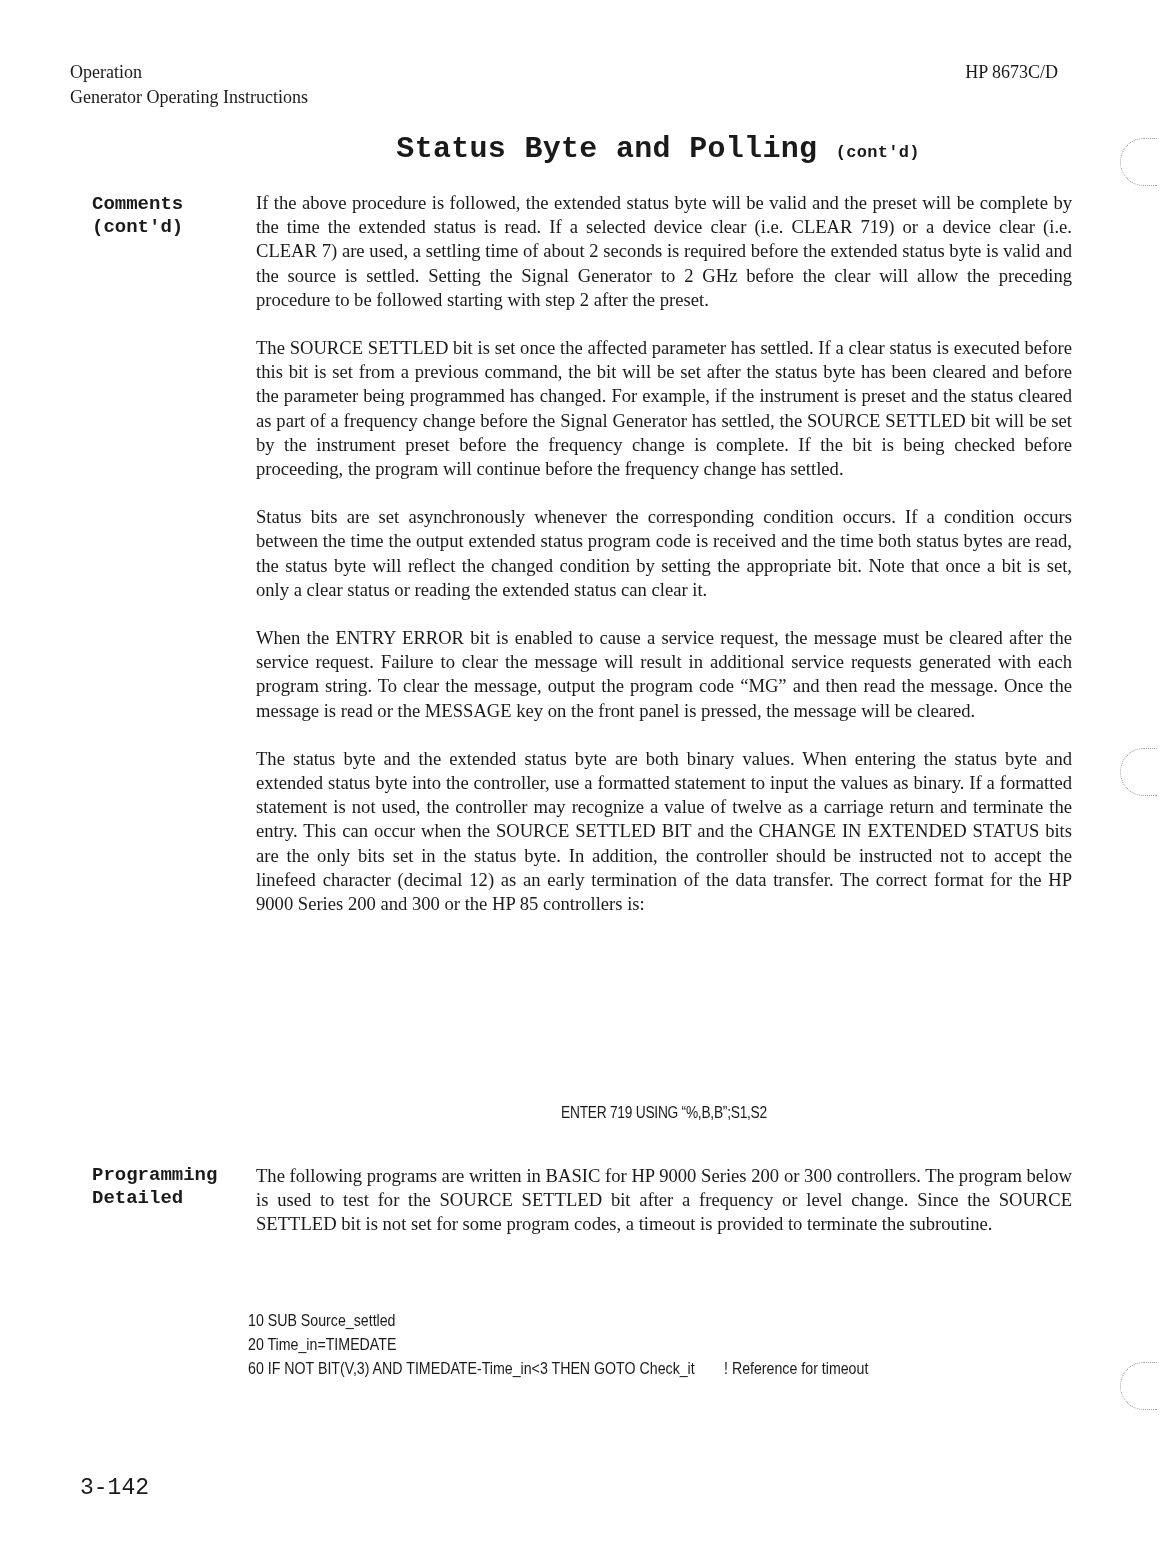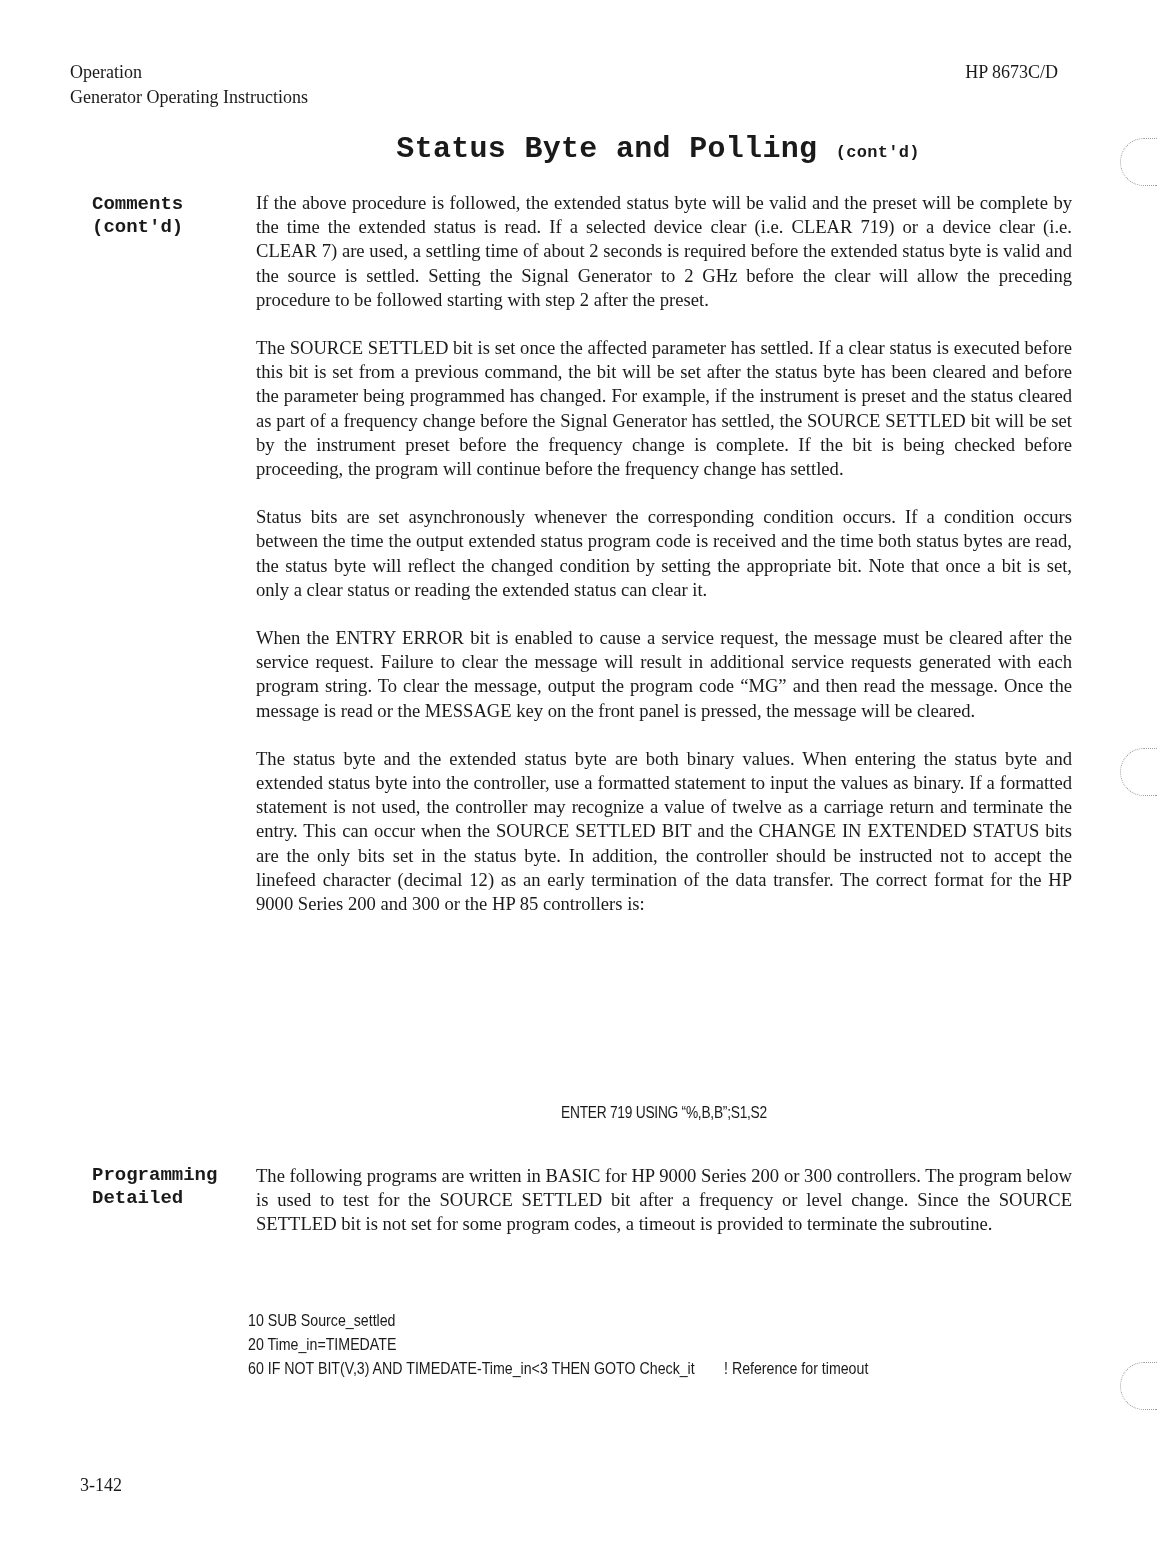--- a/index.html
+++ b/index.html
@@ -9,21 +9,21 @@
     .page-title { position: absolute; left: 0; right: 0; top: 132px; text-align: center; padding-left: 140px; font-family: Liberation Mono, monospace; font-weight: bold; font-size: 30px; letter-spacing: 0.3px; }
     .page-title .contd { font-size: 17px; font-weight: bold; }
     .side-label { position: absolute; left: 80px; font-family: Liberation Mono, monospace; font-weight: bold; font-size: 19px; line-height: 23px; margin-left: 12px; }
     .body-col { position: absolute; left: 256px; width: 816px; font-family: "Liberation Serif", serif; font-size: 18.6px; line-height: 24.2px; text-align: justify; }
     .para { margin: 0 0 24px 0; }
     .code-center { position: absolute; left: 256px; width: 816px; top: 1104px; text-align: center; font-family: "Liberation Sans", sans-serif; font-size: 16px; letter-spacing: -0.3px; transform: scaleX(0.86); transform-origin: center; }
     .code-block { position: absolute; left: 248px; top: 1284px; width: 820px; font-family: "Liberation Sans", sans-serif; font-size: 16.5px; line-height: 24px; }
     .code-line { position: relative; height: 24px; white-space: pre; }
     .code-line .stmt { position: absolute; left: 0; transform: scaleX(0.86); transform-origin: left; }
     .code-line .cmt { position: absolute; left: 476px; transform: scaleX(0.86); transform-origin: left; }
-    .page-number { position: absolute; left: 80px; top: 1475px; font-family: Liberation Serif, serif; font-size: 18px; }
+    .page-number { position: absolute; left: 80px; top: 1475px; font-family: Liberation Mono, monospace; font-size: 23px; }
     .punch-hole { position: absolute; width: 36px; height: 46px; border: 1px dotted #9a9a9a; border-right: none; border-radius: 40px 0 0 40px; }
   </style>
 </head>
 <body>
 
 <div class="header-left">
   <div>Operation</div>
   <div>Generator Operating Instructions</div>
 </div>
 <div class="header-right">HP 8673C/D</div>

